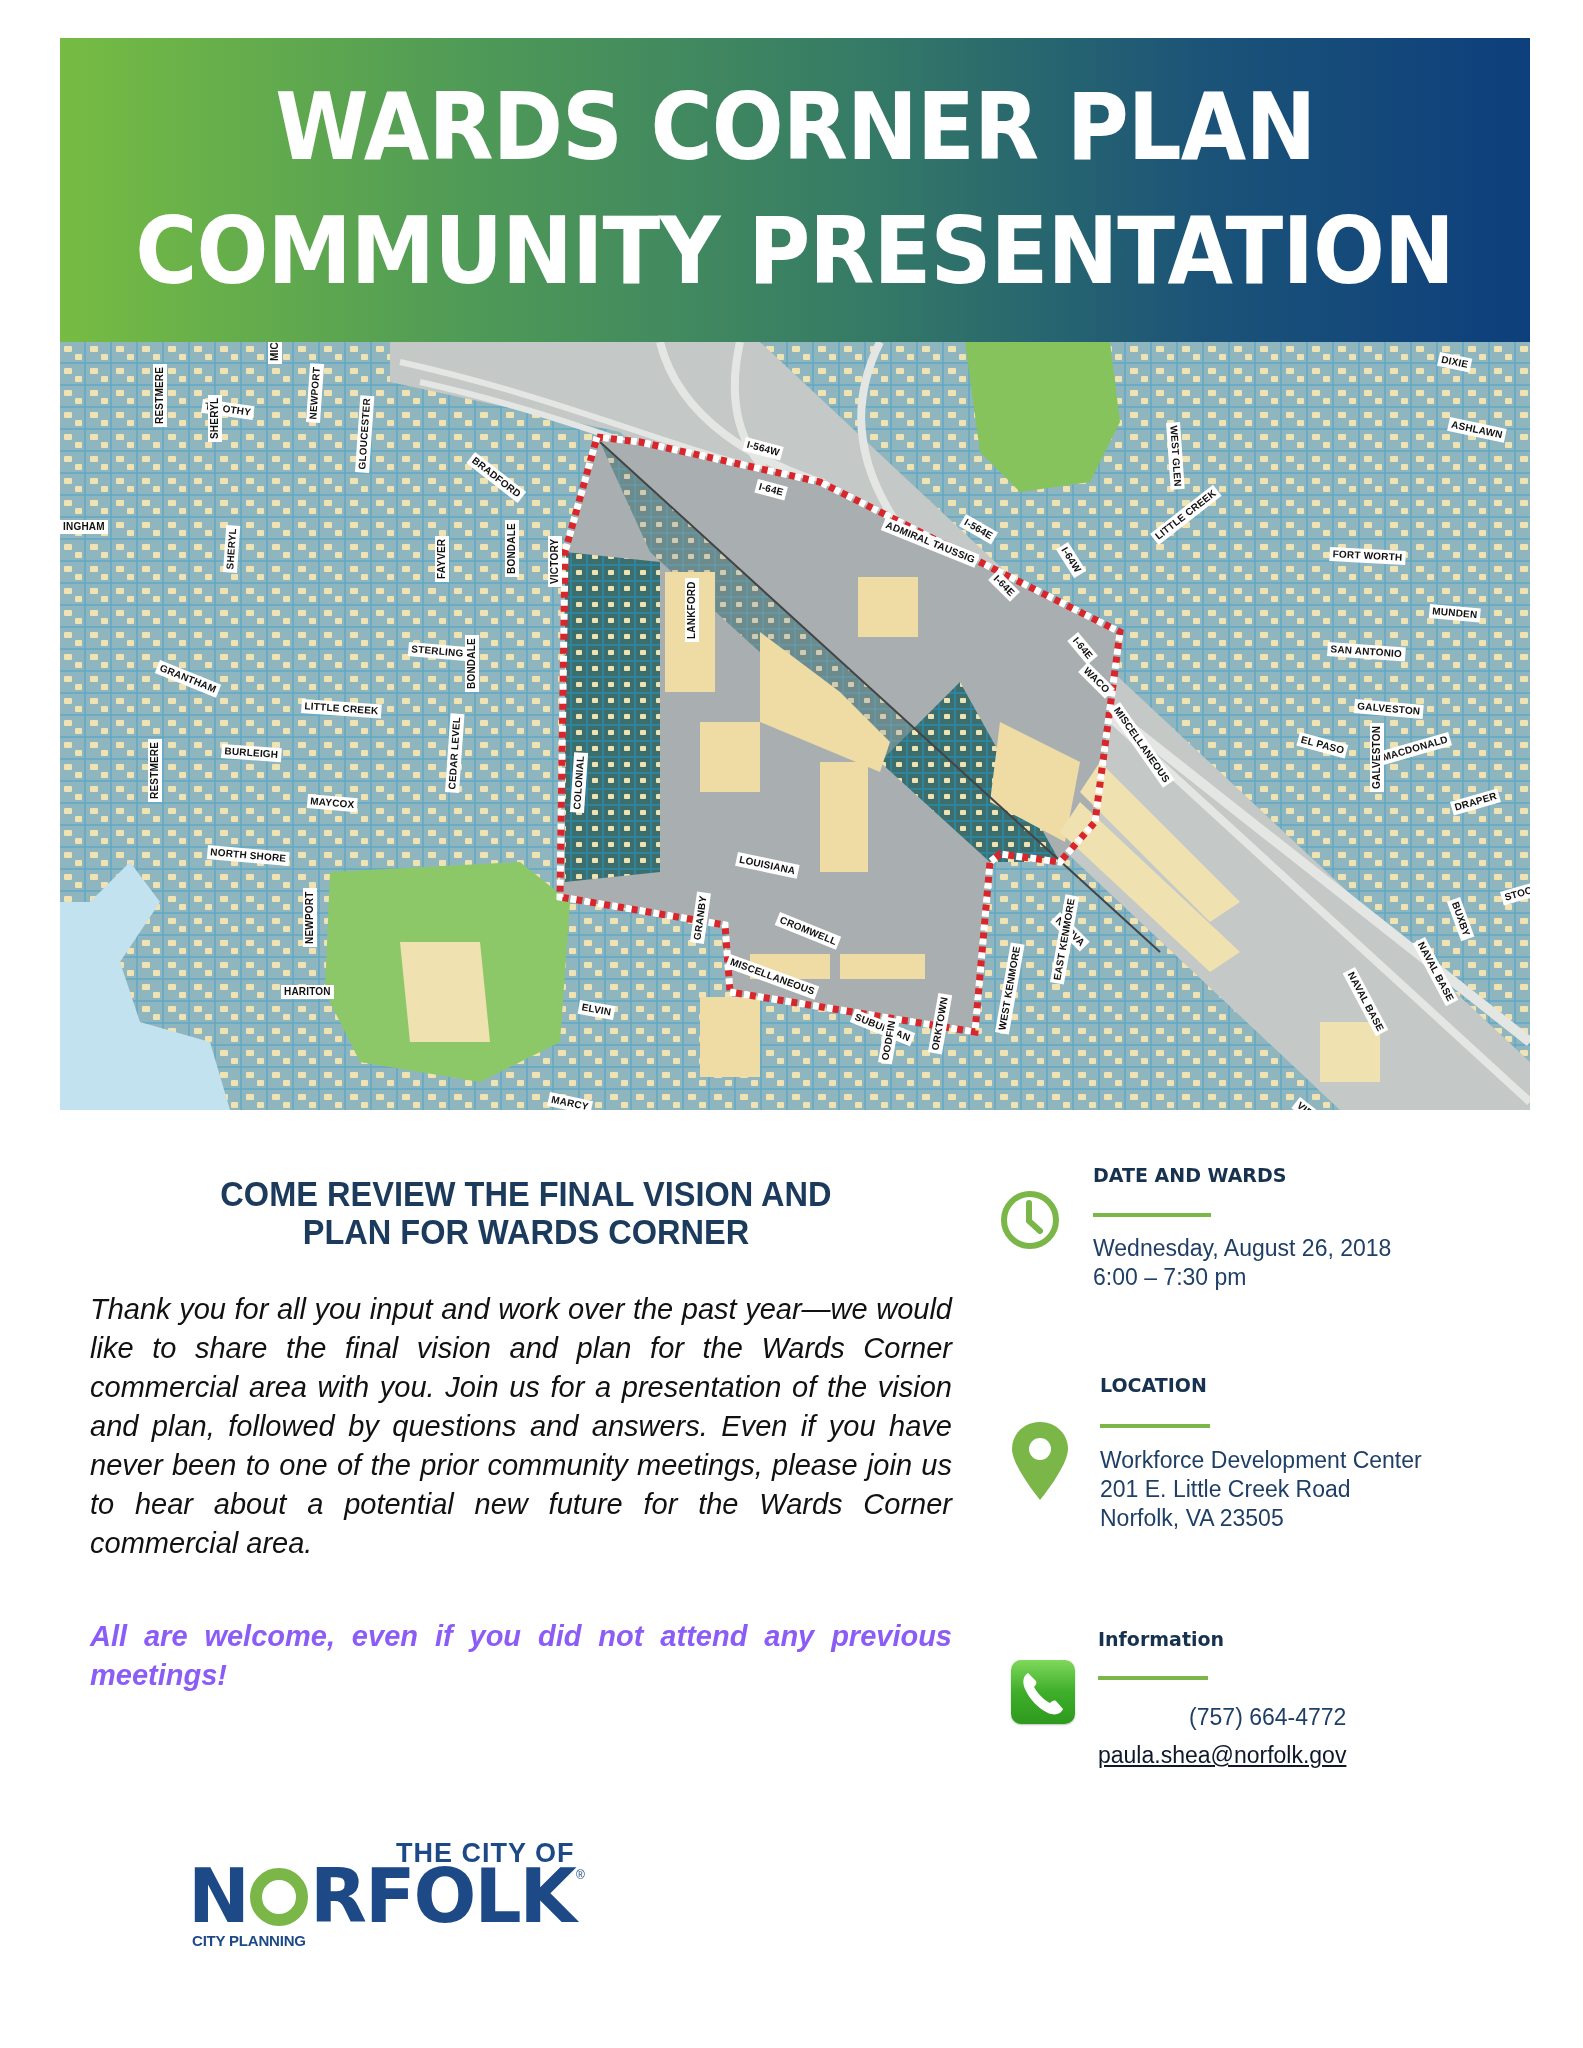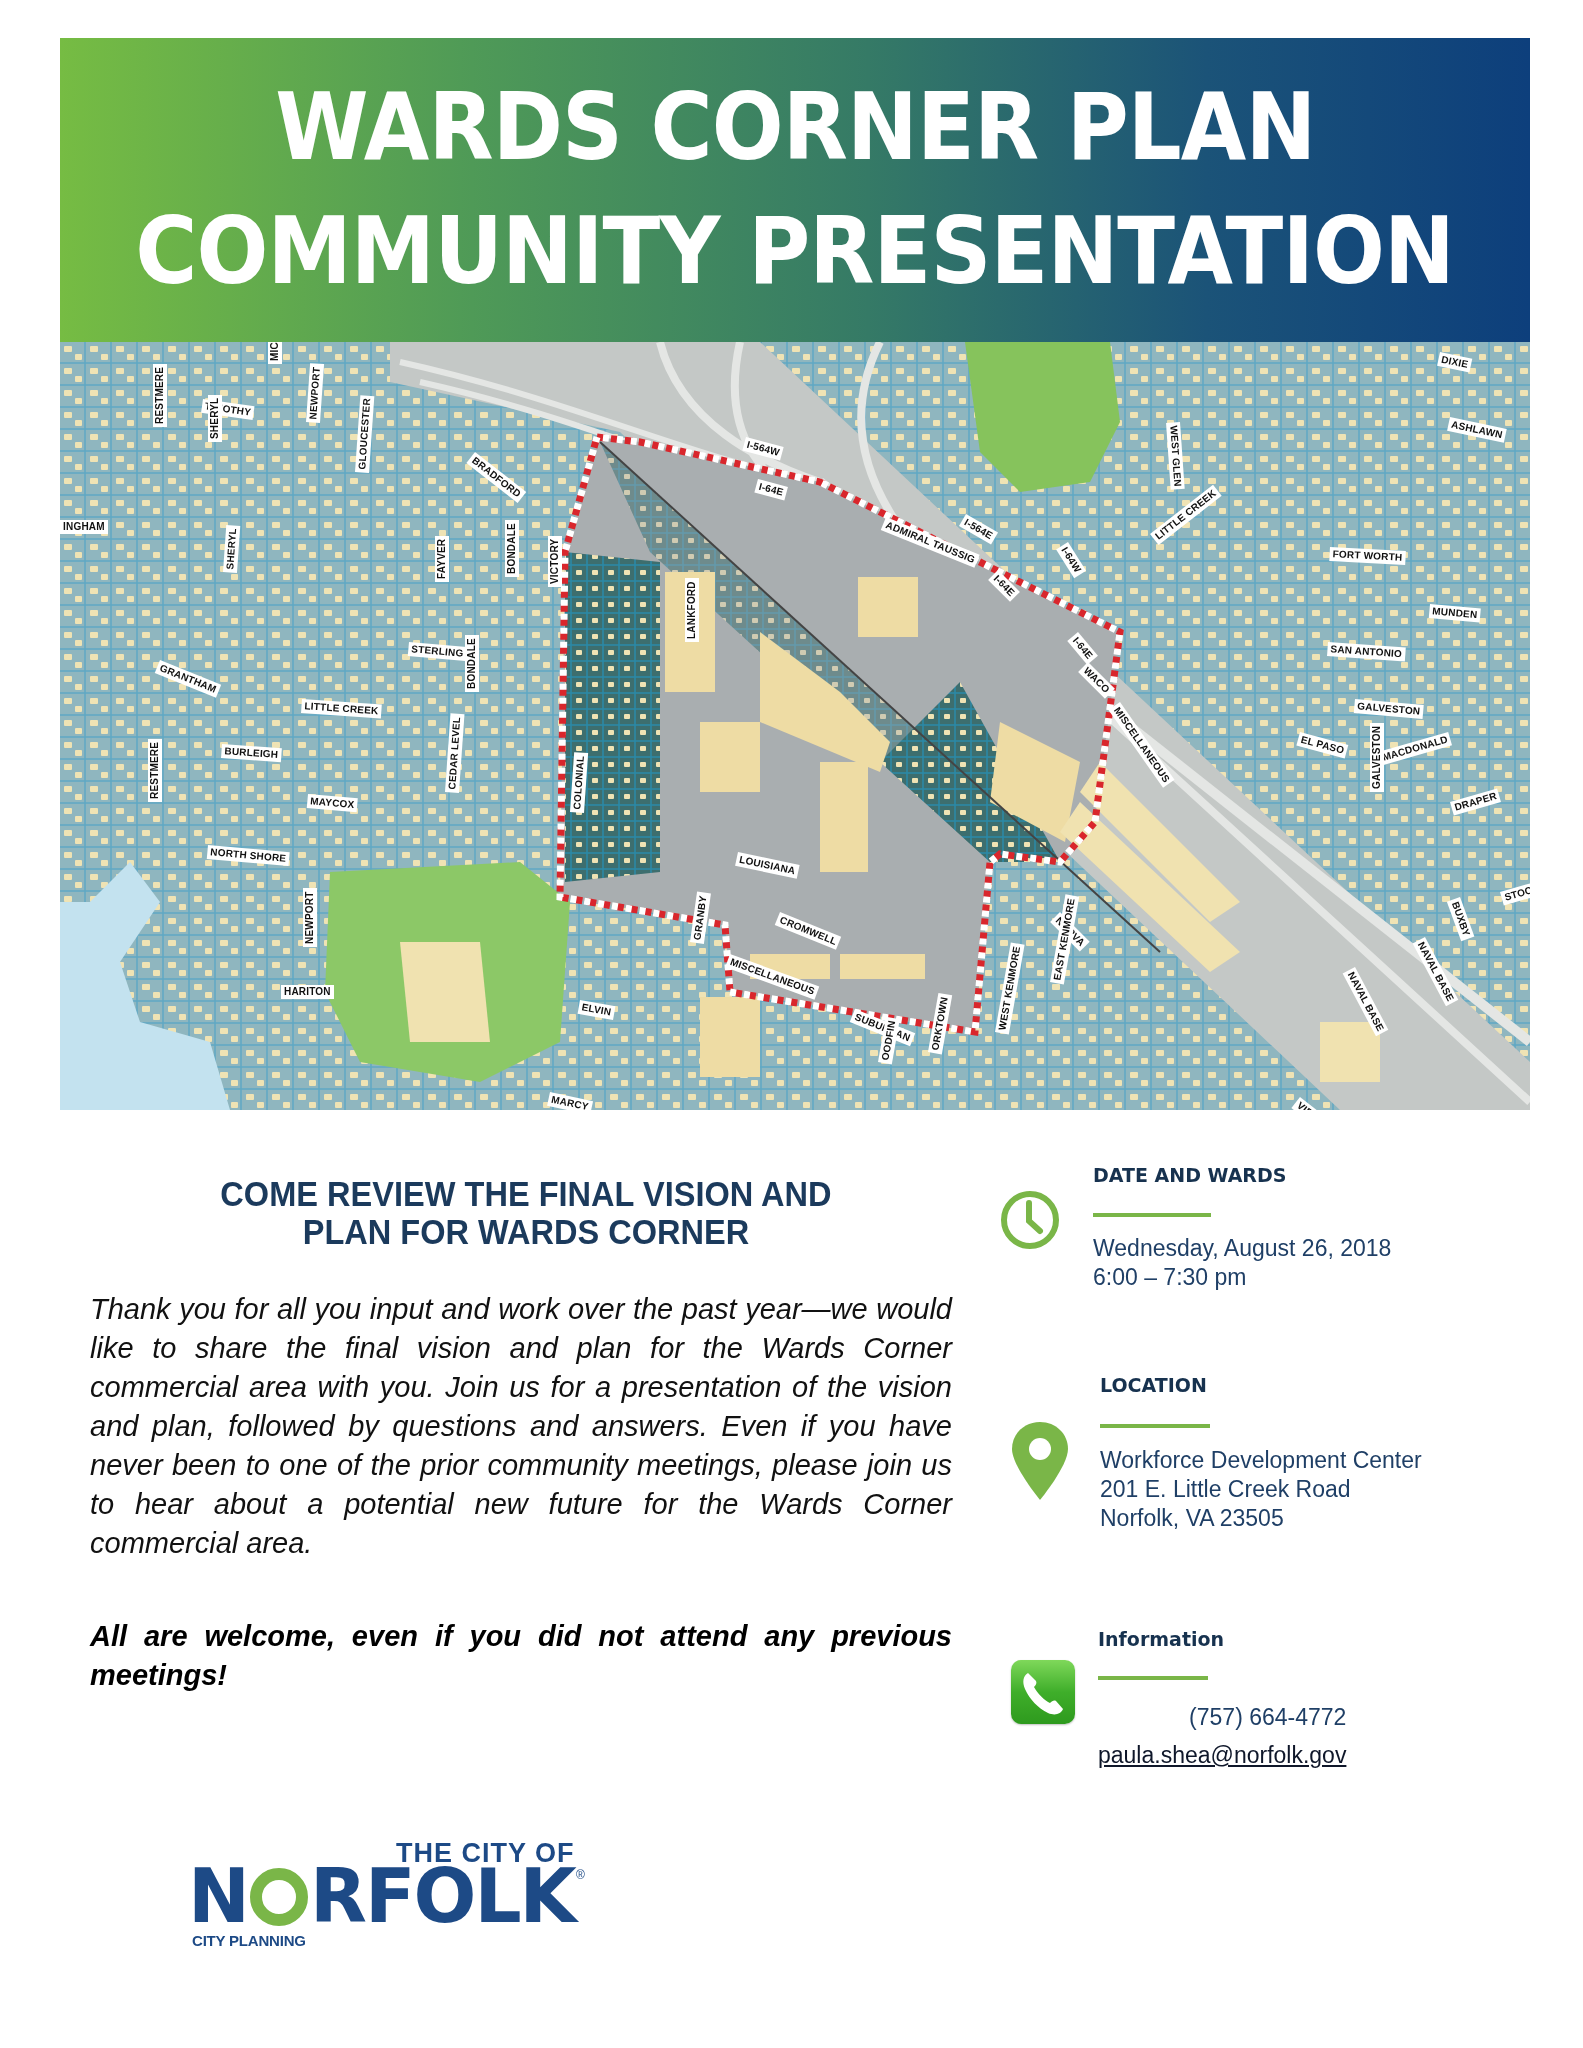--- a/index.html
+++ b/index.html
@@ -29,21 +29,21 @@
     .headline {
       position: absolute; left: 86px; top: 1175px; width: 880px; text-align: center;
       color: #1b3a5c; font-weight: bold; font-size: 35px; line-height: 38px;
       transform: scaleX(0.93); transform-origin: center;
     }
     .body-text {
       position: absolute; left: 90px; top: 1290px; width: 862px; color: #111;
       font-size: 29px; line-height: 39px; text-align: justify; font-style: italic;
     }
     .welcome {
-      position: absolute; left: 90px; top: 1617px; width: 862px; color: #000000;
+      position: absolute; left: 90px; top: 1617px; width: 862px; color: #8b5cf6;
       font-size: 29px; line-height: 39px; font-style: italic; font-weight: bold; text-align: justify;
     }
 
     .info-icon { position: absolute; }
     .info-heading {
       position: absolute; color: #17324f; font-family: "DejaVu Sans", sans-serif;
       font-weight: bold; font-size: 19px;
     }
     .info-rule { position: absolute; height: 4px; width: 118px; background: #7ab648; }
     .info-text {

